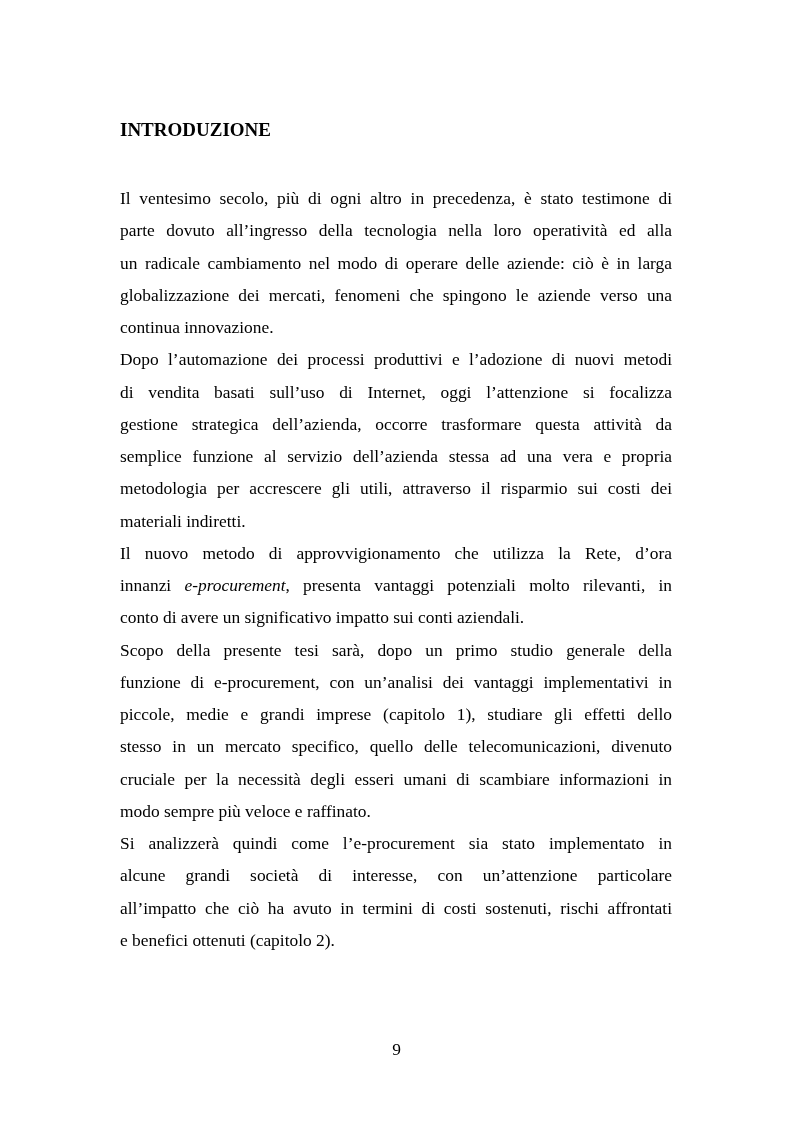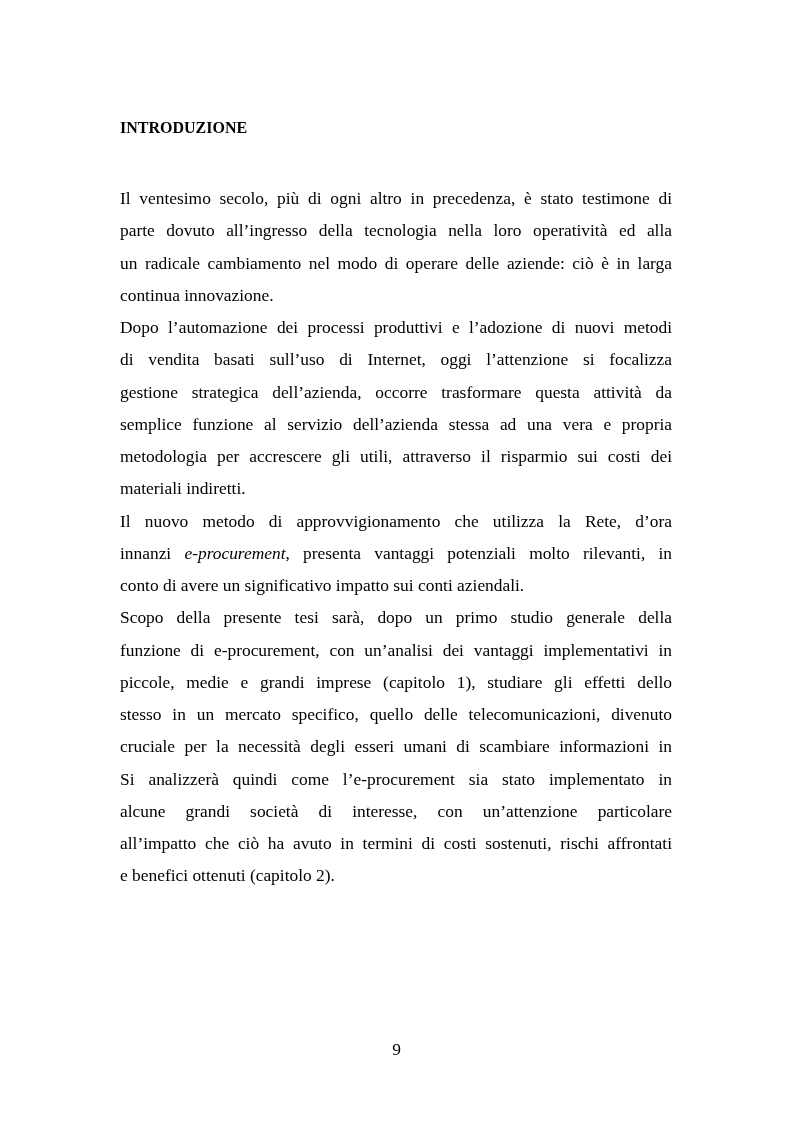--- a/index.html
+++ b/index.html
@@ -1,20 +1,20 @@
 <!DOCTYPE html>
 <html><head>
 <meta charset="utf-8">
 <style>
   html, body { margin: 0; padding: 0; background: #ffffff; }
   body { width: 793px; height: 1123px; position: relative; overflow: hidden; }
   .page { position: absolute; left: 0; top: 0; width: 793px; height: 1123px; background: #ffffff; }
   .heading {
     position: absolute; left: 120px; top: 119px;
-    font-family: "Liberation Serif", serif; font-weight: bold; font-size: 16px;
+    font-family: "Liberation Serif", serif; font-weight: bold; font-size: 19px;
     color: #000; margin: 0; letter-spacing: 0;
   }
   .body-text {
     position: absolute; left: 120px; top: 185px; width: 552px;
     font-family: "Liberation Serif", serif; font-size: 17.4px; color: #000;
   }
   .para { margin: 0; }
   .line {
     display: block; height: 32.25px; line-height: 26px; white-space: nowrap;
     text-align: justify; text-align-last: justify;
@@ -30,20 +30,21 @@
 <body>
 
 <div class="page">
   <h1 class="heading">INTRODUZIONE</h1>
 
   <div class="body-text">
     <p class="para">
       <span class="line">Il ventesimo secolo, più di ogni altro in precedenza, è stato testimone di</span>
       <span class="line">parte dovuto all’ingresso della tecnologia nella loro operatività ed alla</span>
       <span class="line">un radicale cambiamento nel modo di operare delle aziende: ciò è in larga</span>
+      <span class="line">globalizzazione dei mercati, fenomeni che spingono le aziende verso una</span>
       <span class="line last">continua innovazione.</span>
     </p>
     <p class="para">
       <span class="line">Dopo l’automazione dei processi produttivi e l’adozione di nuovi metodi</span>
       <span class="line">di vendita basati sull’uso di Internet, oggi l’attenzione si focalizza</span>
       <span class="line">gestione strategica dell’azienda, occorre trasformare questa attività da</span>
       <span class="line">semplice funzione al servizio dell’azienda stessa ad una vera e propria</span>
       <span class="line">metodologia per accrescere gli utili, attraverso il risparmio sui costi dei</span>
       <span class="line last">materiali indiretti.</span>
     </p>
@@ -51,20 +52,21 @@
       <span class="line">Il nuovo metodo di approvvigionamento che utilizza la Rete, d’ora</span>
       <span class="line"><span>innanzi </span><em>e-procurement</em><span>, presenta vantaggi potenziali molto rilevanti, in</span></span>
       <span class="line last">conto di avere un significativo impatto sui conti aziendali.</span>
     </p>
     <p class="para">
       <span class="line">Scopo della presente tesi sarà, dopo un primo studio generale della</span>
       <span class="line">funzione di e-procurement, con un’analisi dei vantaggi implementativi in</span>
       <span class="line">piccole, medie e grandi imprese (capitolo 1), studiare gli effetti dello</span>
       <span class="line">stesso in un mercato specifico, quello delle telecomunicazioni, divenuto</span>
       <span class="line">cruciale per la necessità degli esseri umani di scambiare informazioni in</span>
+      <span class="line last">modo sempre più veloce e raffinato.</span>
     </p>
     <p class="para">
       <span class="line">Si analizzerà quindi come l’e-procurement sia stato implementato in</span>
       <span class="line">alcune grandi società di interesse, con un’attenzione particolare</span>
       <span class="line">all’impatto che ciò ha avuto in termini di costi sostenuti, rischi affrontati</span>
       <span class="line last">e benefici ottenuti (capitolo 2).</span>
     </p>
   </div>
 
   <div class="page-number">9</div>

